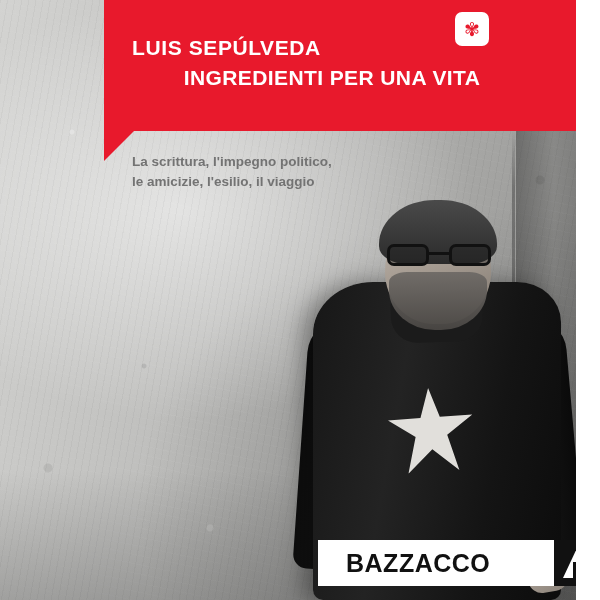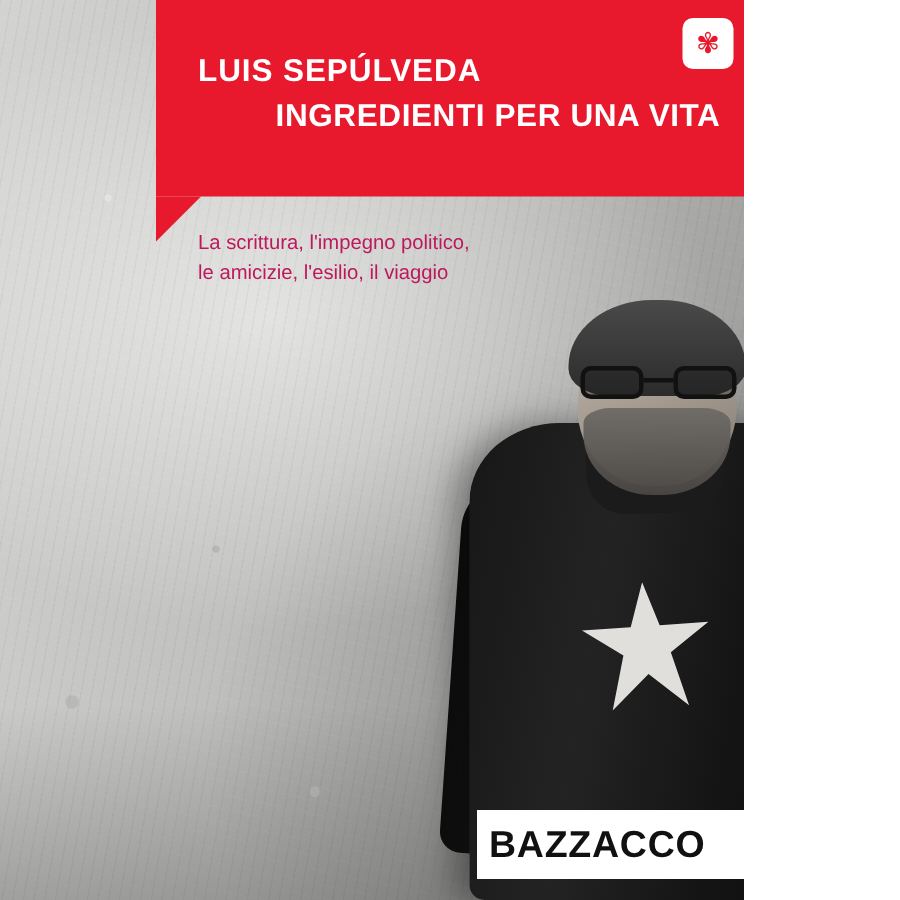--- a/index.html
+++ b/index.html
@@ -9,21 +9,21 @@
   }
   body {
     width: 600px;
     height: 600px;
     font-family: "Liberation Sans", sans-serif;
     overflow: hidden;
   }
 
   #book-cover {
     position: relative;
-    width: 496px;
+    width: 576px;
     height: 600px;
     background: #ffffff;
     overflow: hidden;
   }
 
   
   .photo {
     position: absolute;
     left: 0;
     top: 0;
@@ -258,43 +258,43 @@
     text-align: center;
   }
 
   
   .subtitle {
     position: absolute;
     left: 132px;
     top: 152px;
     width: 330px;
     font-size: 13.5px;
-    font-weight: normal;
+    font-weight: bold;
     line-height: 1.5;
-    color: #be185d;
+    color: #737373;
     margin: 0;
   }
 
   
   .publisher-bar {
     position: absolute;
     left: 318px;
     top: 540px;
     width: 282px;
     height: 46px;
     background: #ffffff;
     display: flex;
     align-items: center;
   }
   .publisher-name {
     font-size: 25px;
     font-weight: bold;
     letter-spacing: 0.5px;
     color: #111111;
-    padding-left: 8px;
+    padding-left: 28px;
     flex: 1;
   }
   .publisher-mark {
     width: 46px;
     height: 46px;
     background: #111111;
     position: relative;
     overflow: hidden;
   }
   .publisher-mark::before {

